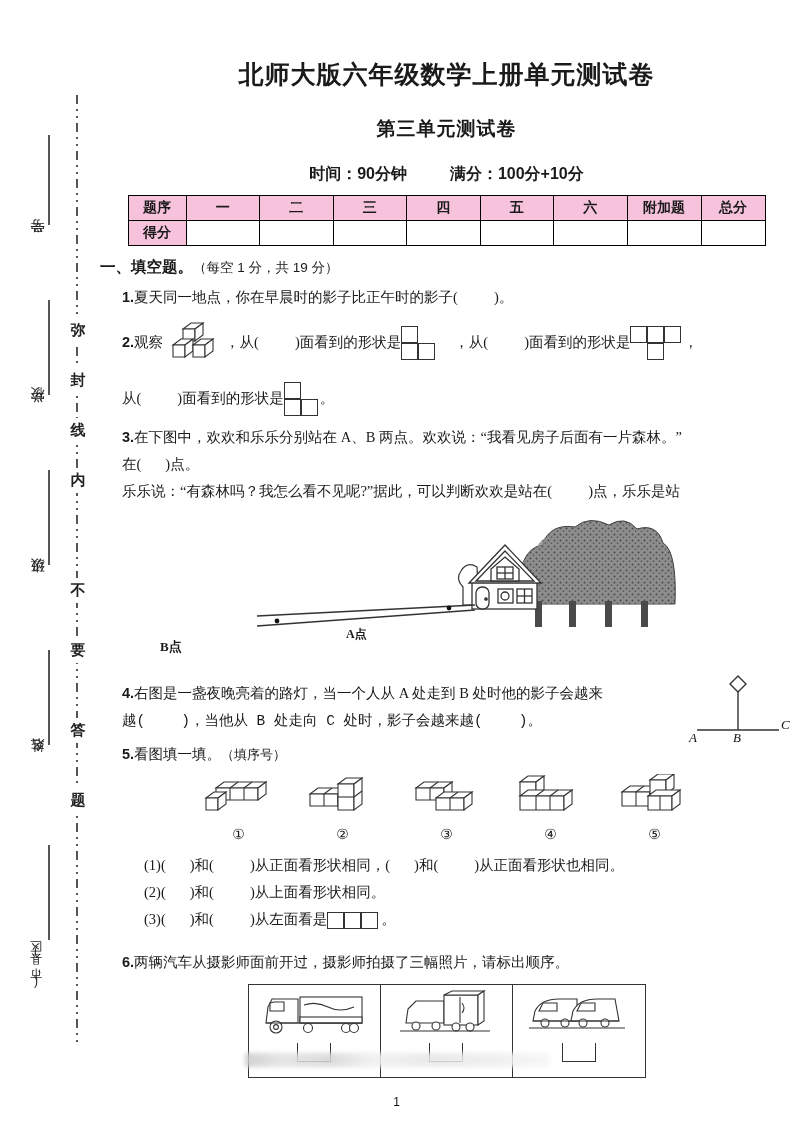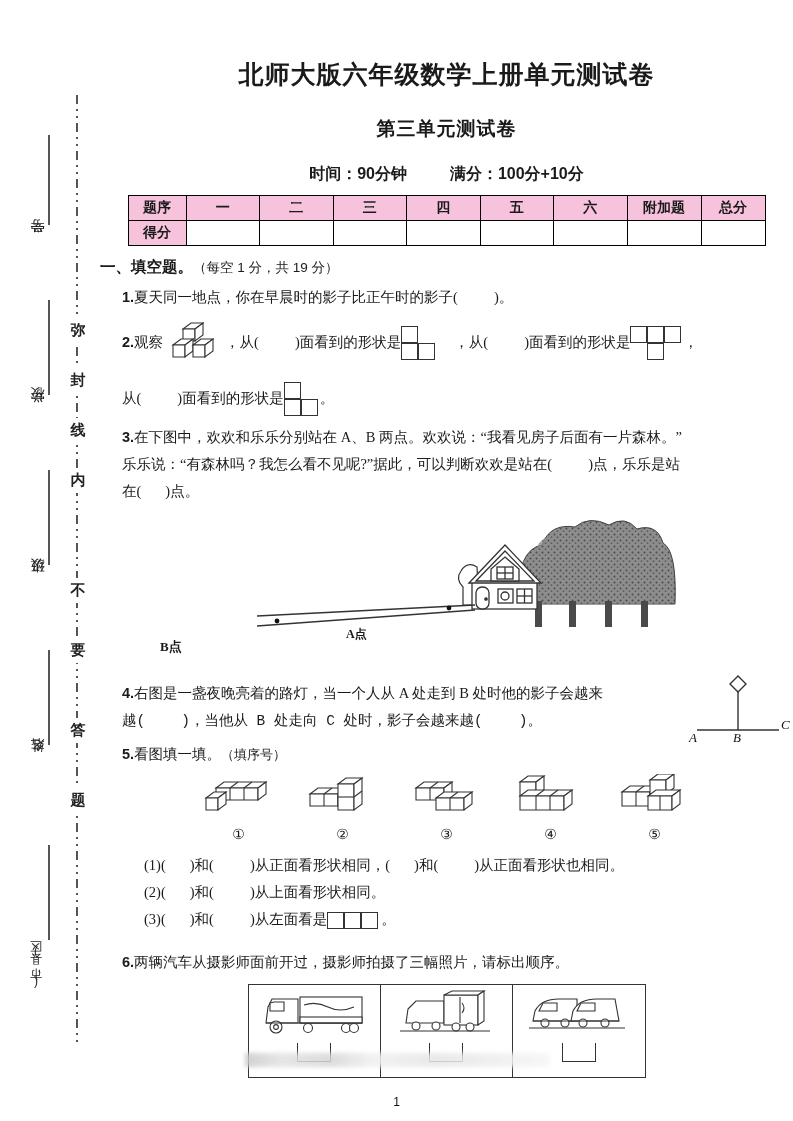--- a/index.html
+++ b/index.html
@@ -296,24 +296,24 @@
       <i style="left:0px;  top:0px;"></i>
       <i style="left:0px;  top:17px;"></i>
       <i style="left:17px; top:17px;"></i>
     </span><span>。</span>
   </div>
 
   <div class="q" style="">
     <span class="num">3.</span><span>在下图中，欢欢和乐乐分别站在 A、B 两点。欢欢说：“我看见房子后面有一片森林。”</span>
   </div>
   <div class="q indent" style="margin-top:0;">
+    <span>在(</span><span class="blank-s"></span><span>)点。</span>
+  </div>
+  <div class="q indent" style="margin-top:0;">
     <span>乐乐说：“有森林吗？我怎么看不见呢?”据此，可以判断欢欢是站在(</span><span class="blank"></span><span>)点，乐乐是站</span>
-  </div>
-  <div class="q indent" style="margin-top:0;">
-    <span>在(</span><span class="blank-s"></span><span>)点。</span>
   </div>
 
   <div class="fig-row">
     <svg width="460" height="145" viewBox="0 0 460 145">
       <defs>
         <pattern id="foliage" width="6" height="6" patternUnits="userSpaceOnUse">
           <rect width="6" height="6" fill="#8d8d8d"></rect>
           <circle cx="1.5" cy="1.5" r="1" fill="#4a4a4a"></circle>
           <circle cx="4.5" cy="4.2" r="0.9" fill="#5c5c5c"></circle>
         </pattern>

